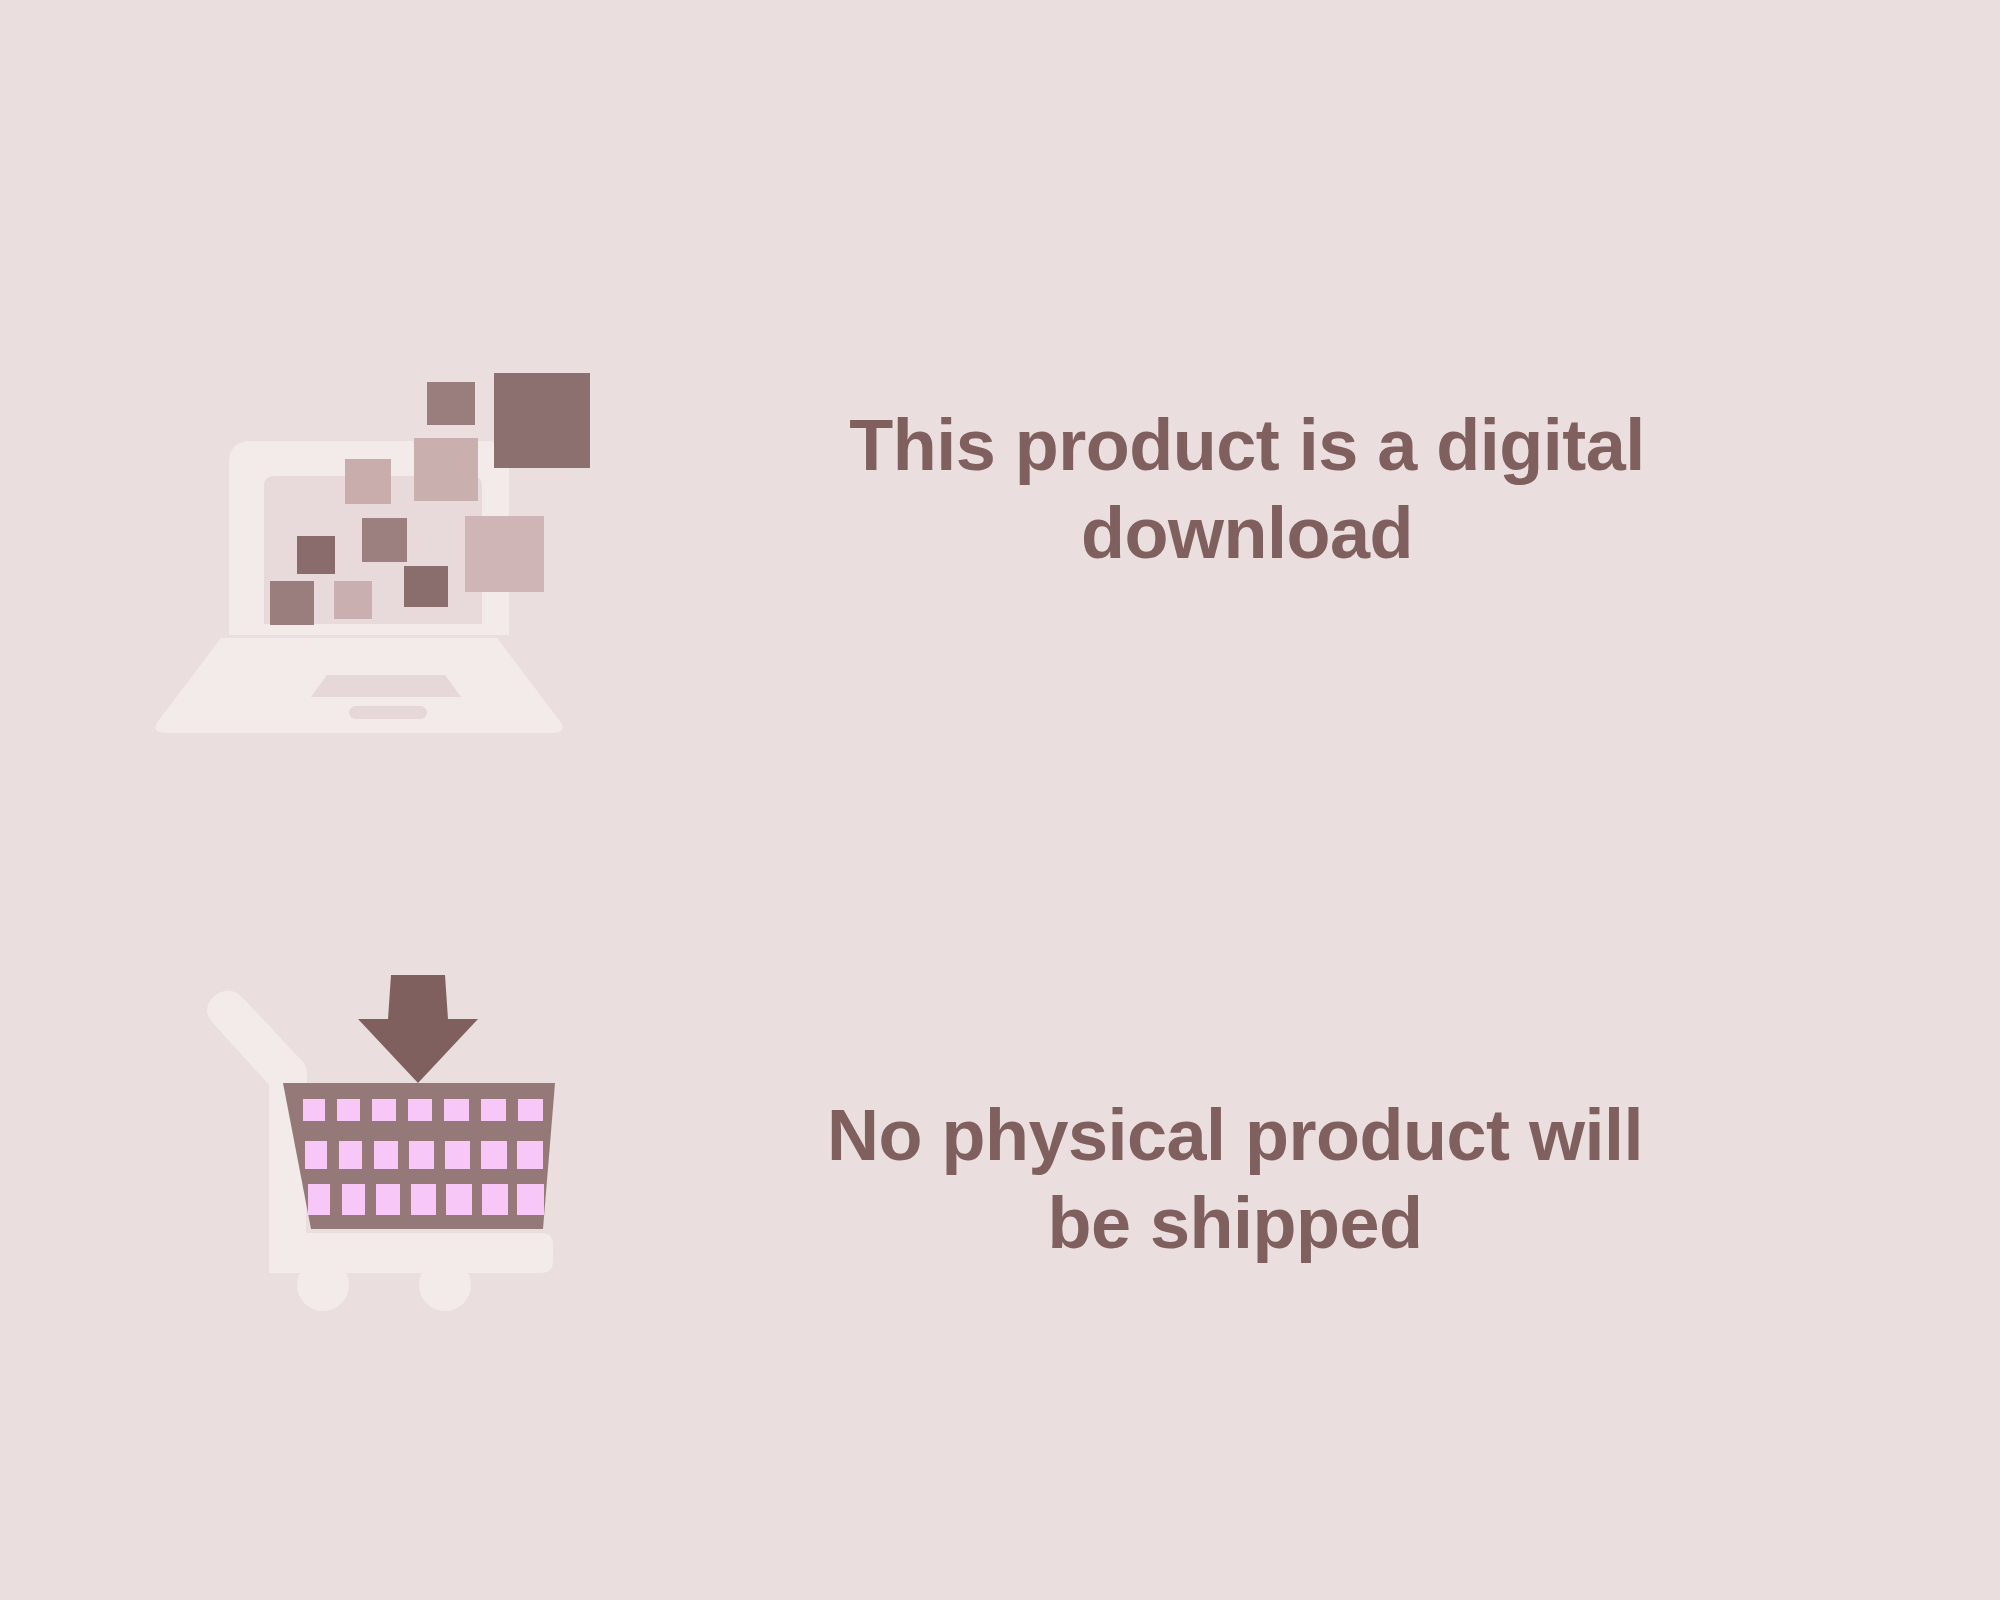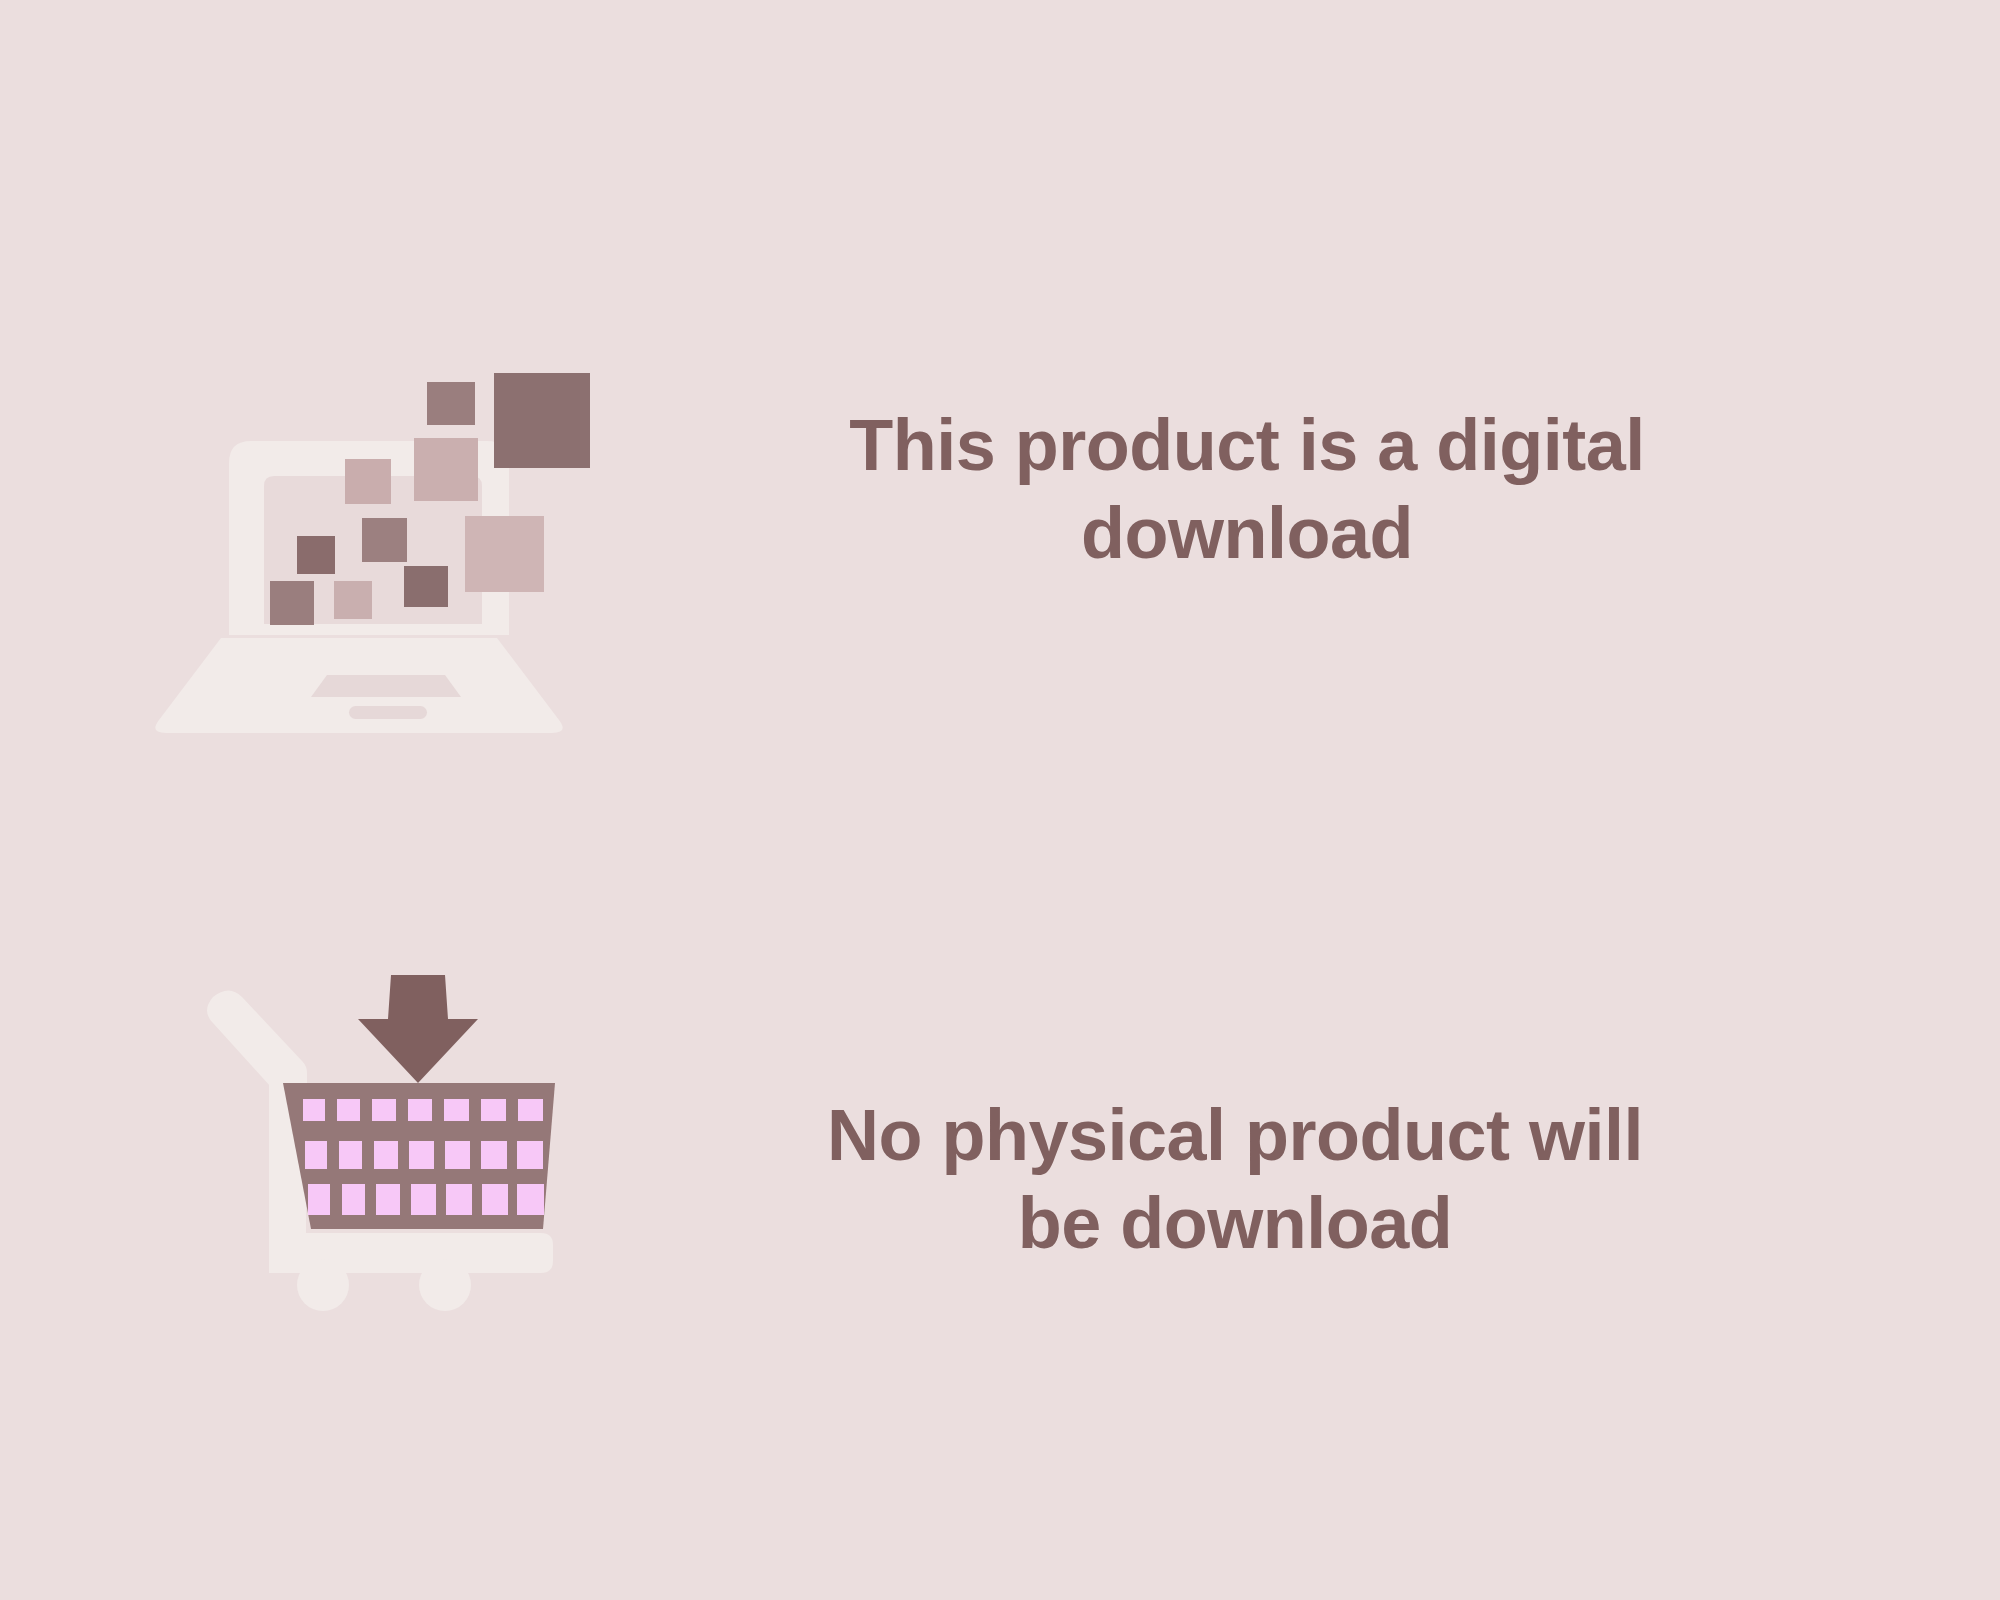--- a/index.html
+++ b/index.html
@@ -141,17 +141,17 @@
 
           <g>
             <path d="M196 0 h54 l3 44 h30 l-60 64 l-60 -64 h30 z" fill="#80605F"></path>
           </g>
         </svg>
       </div>
     </div>
 
     <div class="text-cell">
       <div class="promo-text">No physical product will
-be download</div>
+be shipped</div>
     </div>
   </div>
 
 </div>
 
 </body></html>

